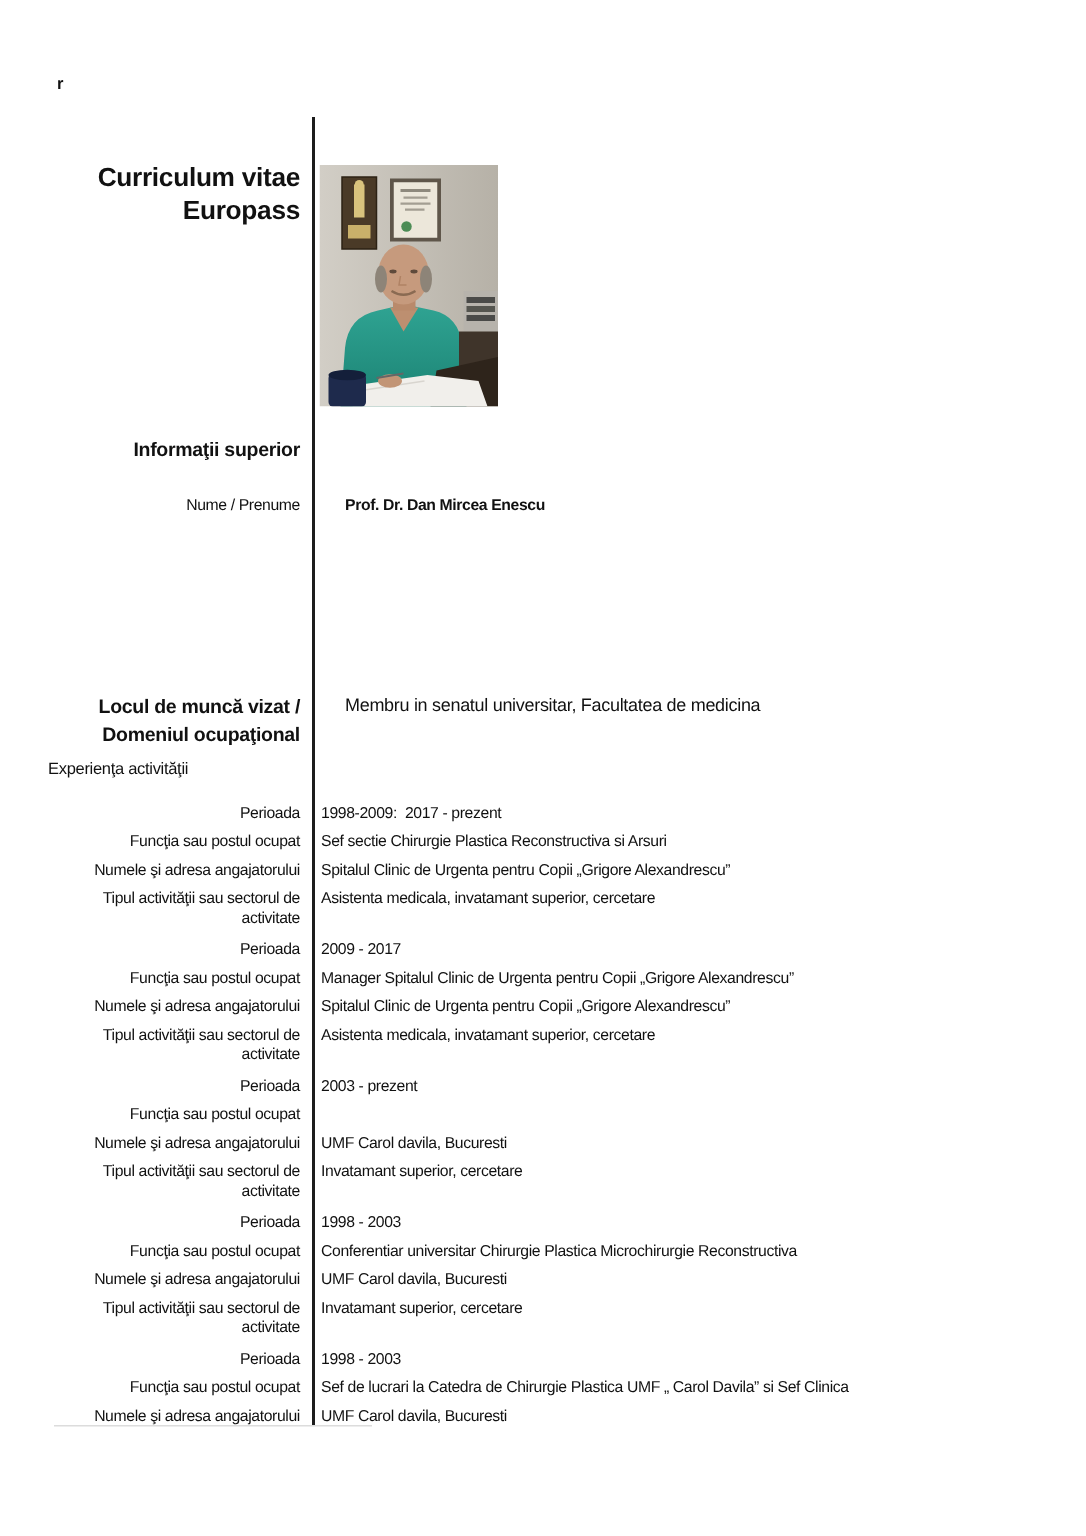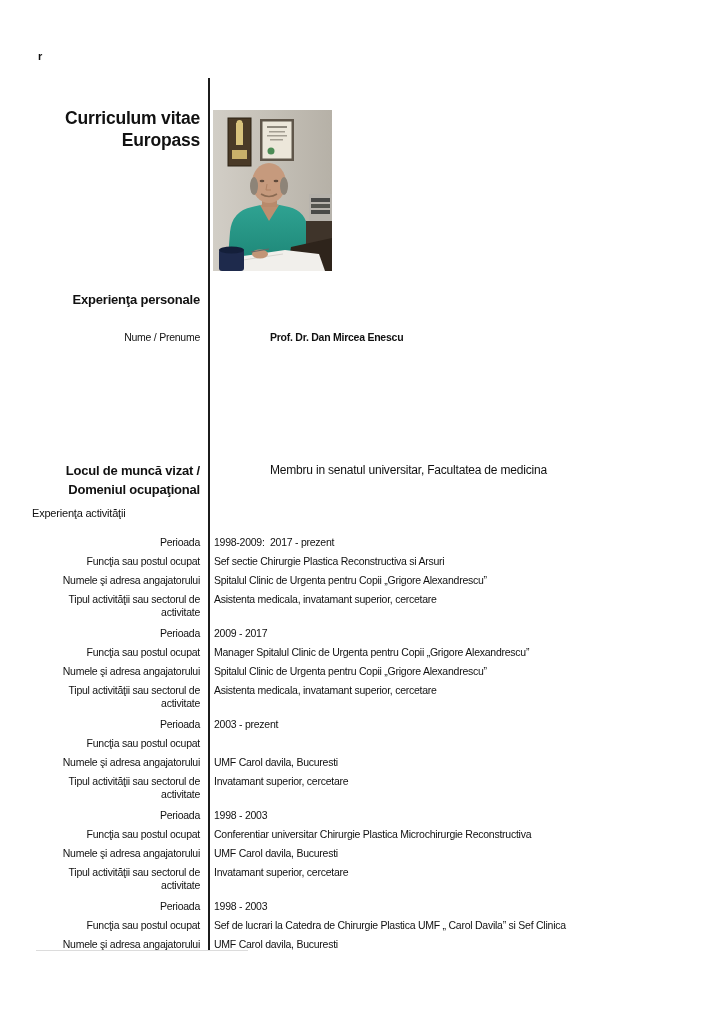--- a/index.html
+++ b/index.html
@@ -14,21 +14,21 @@
   
   #cv-title{left:0;top:107px;width:200px;text-align:right;
     font-size:17.5px;font-weight:bold;line-height:22px;letter-spacing:-0.2px;}
   
   #divider{left:208px;top:78px;width:1.5px;height:872px;background:#1c1c1c;}
   
   #photo{left:213px;top:110px;width:119px;height:161px;}
   
   #personal-heading{left:0;top:292px;width:200px;text-align:right;
     font-size:13px;font-weight:bold;letter-spacing:-0.2px;}
-  .flexrow{display:flex;left:0;right:11px;gap:40px;}
+  .flexrow{display:flex;left:0;right:11px;}
   .lblcol{width:208px;box-sizing:border-box;padding-right:8px;padding-left:40px;
     text-align:right;}
   .valcol{flex:1;padding-left:6px;box-sizing:border-box;margin-left:16px;}
   .t-small{font-size:10.5px;letter-spacing:-0.25px;line-height:13px;}
   .b{font-weight:bold;}
   #name-row{top:331px;}
   #job-row{top:461px;}
   #job-row .lblcol{font-size:13px;font-weight:bold;line-height:19px;
     letter-spacing:-0.2px;}
   #job-row .valcol{font-size:12px;letter-spacing:-0.2px;line-height:19px;}
@@ -108,21 +108,21 @@
       <path d="M30 150 L70 144" stroke="#d8d5cf" stroke-width="1" fill="none"></path>
 
       <rect x="6" y="139" width="25" height="22" rx="3" fill="#1e2a4c"></rect>
       <ellipse cx="18.5" cy="140" rx="12.5" ry="3.5" fill="#141f3a"></ellipse>
 
       <ellipse cx="47" cy="144" rx="8" ry="4.5" fill="#c29576"></ellipse>
       <path d="M38 142 L56 139" stroke="#666" stroke-width="1.2" fill="none"></path>
     </svg>
   </div>
 
-  <div id="personal-heading" class="abs">Experienţa personale</div>
+  <div id="personal-heading" class="abs">Informaţii superior</div>
 
   <div id="name-row" class="abs flexrow">
     <div class="lblcol t-small">Nume / Prenume</div>
     <div class="valcol t-small b">Prof. Dr. Dan Mircea Enescu</div>
   </div>
 
   <div id="job-row" class="abs flexrow">
     <div class="lblcol">Locul de muncă vizat / Domeniul ocupaţional</div>
     <div class="valcol">Membru in senatul universitar, Facultatea de medicina</div>
   </div>

